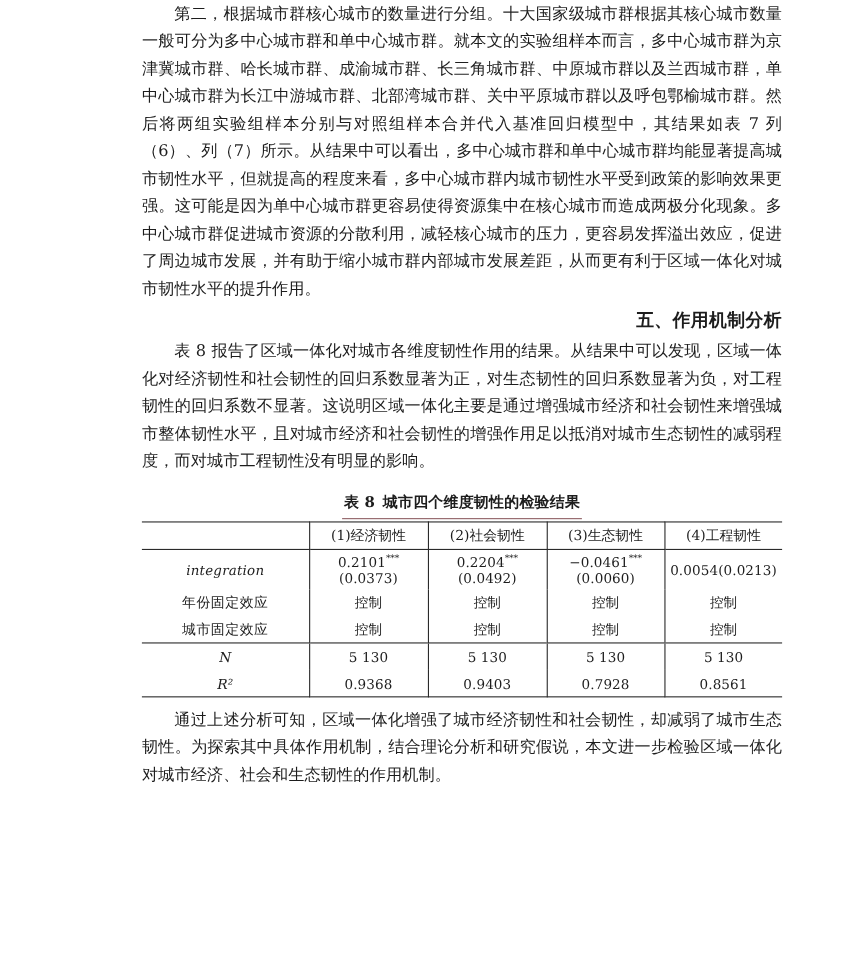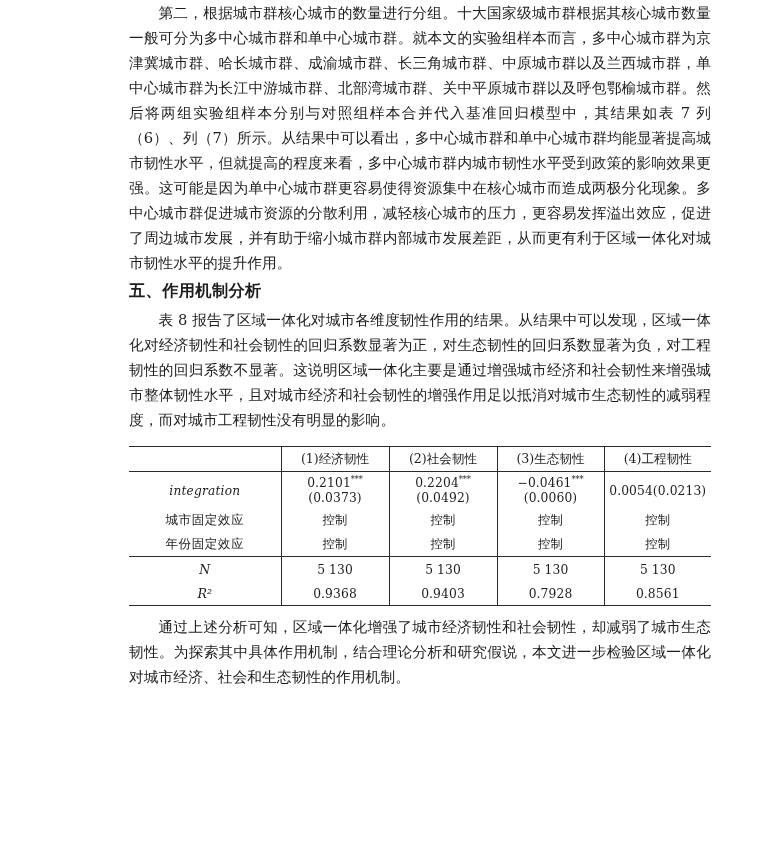--- a/index.html
+++ b/index.html
@@ -35,21 +35,21 @@
     text-indent: 2em;
   }
   p.para.indent1 {
     text-indent: 1em;
   }
   .section-heading {
     margin: 0;
     font-size: 16.2px;
     line-height: 32px;
     font-weight: bold;
-    text-align: left;
+    text-align: right;
     letter-spacing: 0.4px;
     font-family: "DejaVu Sans", "Liberation Sans", sans-serif;
   }
   .table-caption {
     margin: 0;
     font-size: 13.6px;
     line-height: 26px;
     font-weight: bold;
     text-align: center;
     letter-spacing: 0.2px;
@@ -125,20 +125,25 @@
 
     <p class="para">第二，根据城市群核心城市的数量进行分组。十大国家级城市群根据其核心城市数量一般可分为多中心城市群和单中心城市群。就本文的实验组样本而言，多中心城市群为京津冀城市群、哈长城市群、成渝城市群、长三角城市群、中原城市群以及兰西城市群，单中心城市群为长江中游城市群、北部湾城市群、关中平原城市群以及呼包鄂榆城市群。然后将两组实验组样本分别与对照组样本合并代入基准回归模型中，其结果如表 7 列（6）、列（7）所示。从结果中可以看出，多中心城市群和单中心城市群均能显著提高城市韧性水平，但就提高的程度来看，多中心城市群内城市韧性水平受到政策的影响效果更强。这可能是因为单中心城市群更容易使得资源集中在核心城市而造成两极分化现象。多中心城市群促进城市资源的分散利用，减轻核心城市的压力，更容易发挥溢出效应，促进了周边城市发展，并有助于缩小城市群内部城市发展差距，从而更有利于区域一体化对城市韧性水平的提升作用。</p>
 
     <h2 class="section-heading">五、作用机制分析</h2>
 
 
     <p class="para">表 8 报告了区域一体化对城市各维度韧性作用的结果。从结果中可以发现，区域一体化对经济韧性和社会韧性的回归系数显著为正，对生态韧性的回归系数显著为负，对工程韧性的回归系数不显著。这说明区域一体化主要是通过增强城市经济和社会韧性来增强城市整体韧性水平，且对城市经济和社会韧性的增强作用足以抵消对城市生态韧性的减弱程度，而对城市工程韧性没有明显的影响。</p>
 
     <div class="spacer-12"></div>
 
+    <div class="table-caption">
+      <span class="cap-inner">
+        <span class="cap-num">表 8</span><span>城市四个维度韧性的检验结果</span>
+      </span>
+    </div>
 
     <table class="result-table">
       <colgroup>
         <col style="width:152px">
         <col style="width:108px">
         <col style="width:108px">
         <col style="width:107px">
         <col style="width:107px">
       </colgroup>
       <thead>
@@ -152,28 +157,28 @@
       </thead>
       <tbody>
           <tr>
             <td><span class="rowlab-italic">integration</span></td>
             <td><span class="val">0.2101<sup>***</sup>(0.0373)</span></td>
             <td><span class="val">0.2204<sup>***</sup>(0.0492)</span></td>
             <td><span class="val">−0.0461<sup>***</sup>(0.0060)</span></td>
             <td><span class="val">0.0054(0.0213)</span></td>
           </tr>
           <tr>
+            <td><span class="rowlab-cjk">年份固定效应</span></td>
+            <td><span class="val">控制</span></td>
+            <td><span class="val">控制</span></td>
+            <td><span class="val">控制</span></td>
+            <td><span class="val">控制</span></td>
+          </tr>
+          <tr>
             <td><span class="rowlab-cjk">城市固定效应</span></td>
-            <td><span class="val">控制</span></td>
-            <td><span class="val">控制</span></td>
-            <td><span class="val">控制</span></td>
-            <td><span class="val">控制</span></td>
-          </tr>
-          <tr>
-            <td><span class="rowlab-cjk">年份固定效应</span></td>
             <td><span class="val">控制</span></td>
             <td><span class="val">控制</span></td>
             <td><span class="val">控制</span></td>
             <td><span class="val">控制</span></td>
           </tr>
           <tr class="rule-top">
             <td><span class="rowlab-math">N</span></td>
             <td><span class="val">5 130</span></td>
             <td><span class="val">5 130</span></td>
             <td><span class="val">5 130</span></td>

